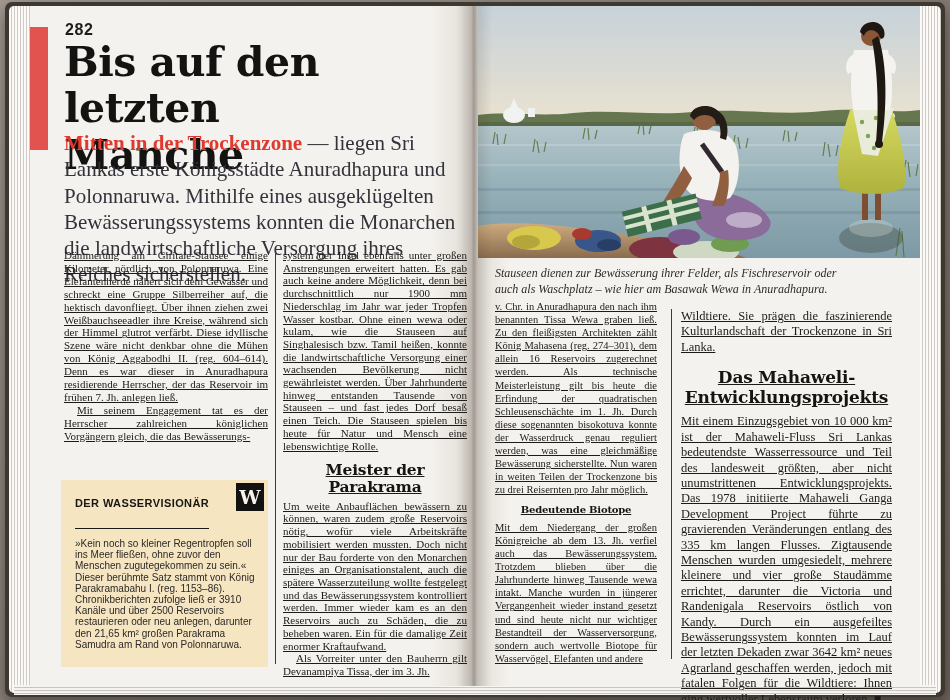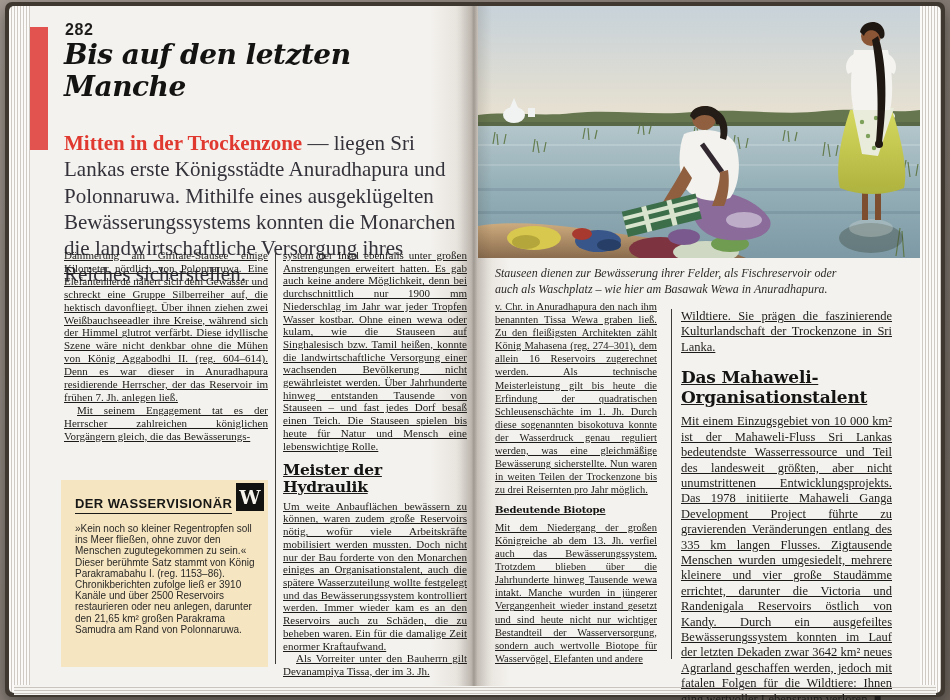--- a/index.html
+++ b/index.html
@@ -18,43 +18,43 @@
   .page-left{left:30px;width:444px;
     background:linear-gradient(to right,#f4f2ee 0%,#f4f2ee 90%,#e6e2dc 97%,#d2ccc5 100%);}
   .page-right{left:474px;width:446px;
     background:linear-gradient(to left,#f4f2ee 0%,#f4f2ee 92%,#e8e4de 97%,#d6d0c9 100%);}
   .gutter{position:absolute;left:456px;top:6px;width:36px;height:680px;pointer-events:none;z-index:5;
     background:linear-gradient(to right,rgba(60,50,40,0) 0%,rgba(60,50,40,.16) 42%,rgba(40,32,24,.30) 50%,rgba(60,50,40,.14) 60%,rgba(60,50,40,0) 100%);}
   .pagenum{position:absolute;left:35px;top:15px;font-family:"Liberation Sans",sans-serif;
     font-weight:bold;font-size:16px;letter-spacing:.6px;color:#1e1d1b;}
   .red-bar{position:absolute;left:0;top:21px;width:18px;height:123px;background:#e25350;}
   .headline{position:absolute;left:34px;top:33px;width:404px;
-    font-family:"DejaVu Serif",serif;font-weight:bold;font-size:28px;line-height:1.13;
-    color:#131312;letter-spacing:-.5px;font-style:italic;}
+    font-family:"DejaVu Serif",serif;font-weight:bold;font-size:41px;line-height:1.13;
+    color:#131312;letter-spacing:-.5px;}
   .intro{position:absolute;left:34px;top:124px;width:400px;
     font-size:21px;line-height:1.25;color:#33323a;}
   .intro .lead{color:#e0392f;font-weight:bold;}
   .bodycol{position:absolute;text-align:justify;color:#1c1b19;}
   .bodycol p{margin:0;}
   .bodycol p.indent{text-indent:13px;}
   .col-l1{left:34px;top:243px;width:204px;font-size:11px;line-height:12.9px;}
   .col-l2{left:253px;top:243px;width:184px;font-size:11px;line-height:12.7px;}
   .rule{position:absolute;width:1px;background:#3c3b39;}
   .rule-left{left:245px;top:244px;height:414px;}
   .rule-right{left:197px;top:303px;height:350px;}
-  .subhead{font-family:"DejaVu Serif",serif;font-weight:bold;text-align:left;
+  .subhead{font-family:"DejaVu Serif",serif;font-weight:bold;text-align:center;
     color:#141413;letter-spacing:-.2px;}
   .subhead-l2{font-size:15.5px;margin:10px 0 5px 0 !important;line-height:1.05;}
   .subhead-r1{font-size:10px;margin:9px 0 5px 0 !important;line-height:1.05;}
   .subhead-r2{font-size:17px;margin:12px 0 7px 0 !important;line-height:1.18;}
   .infobox{position:absolute;left:31px;top:474px;width:207px;height:187px;
     background:#f6e5c1;box-sizing:border-box;padding:13px 12px 10px 14px;
     font-family:"Liberation Sans",sans-serif;}
-  .infobox-title{display:inline-block;font-weight:bold;font-size:13px;letter-spacing:.4px;
-    color:#171716;border-bottom:1.5px solid #1a1a19;padding-bottom:2px;margin-top:3px;}
+  .infobox-title{display:inline-block;font-weight:bold;font-size:11px;letter-spacing:.4px;
+    color:#171716;border-bottom:1.5px solid #1a1a19;padding-bottom:19px;margin-top:3px;}
   .infobox-body{margin-top:9px;font-size:10px;line-height:11.2px;color:#2a2927;}
   .w-badge{position:absolute;top:3px;right:4px;width:28px;height:28px;background:#121211;
     color:#f7f4ee;font-family:"DejaVu Serif",serif;font-weight:bold;font-size:19px;
     display:flex;align-items:center;justify-content:center;}
   .photo{position:absolute;left:4px;top:0;width:442px;height:252px;display:block;}
   .caption{position:absolute;left:21px;top:259px;width:406px;
     font-style:italic;font-size:12px;line-height:16px;color:#2c2b29;}
   .col-r1{left:21px;top:294px;width:162px;font-size:10.5px;line-height:13.1px;}
   .col-r2{left:207px;top:303px;width:211px;font-size:12.5px;line-height:15.4px;}
   .justify-de{hyphens:auto;overflow-wrap:break-word;text-decoration:underline;}
@@ -81,21 +81,21 @@
 
     <div class="bodycol col-l1 justify-de">
       <p>Dämmerung am Giritale-Stausee einige Kilometer nördlich von Polonnaruwa. Eine Elefantenherde nähert sich dem Gewässer und schreckt eine Gruppe Silberreiher auf, die hektisch davonfliegt. Über ihnen ziehen zwei Weißbauchseeadler ihre Kreise, während sich der Himmel glutrot verfärbt. Diese idyllische Szene wäre nicht denkbar ohne die Mühen von König Aggabodhi II. (reg. 604–614). Denn es war dieser in Anuradhapura residierende Herrscher, der das Reservoir im frühen 7. Jh. anlegen ließ.</p>
       <p class="indent">Mit seinem Engagement tat es der Herrscher zahlreichen königlichen Vorgängern gleich, die das Bewässerungs-</p>
     </div>
 
     <div class="rule rule-left"></div>
 
     <div class="bodycol col-l2 justify-de">
       <p>system der Insel ebenfalls unter großen Anstrengungen erweitert hatten. Es gab auch keine andere Möglichkeit, denn bei durchschnittlich nur 1900 mm Niederschlag im Jahr war jeder Tropfen Wasser kostbar. Ohne einen wewa oder kulam, wie die Stauseen auf Singhalesisch bzw. Tamil heißen, konnte die landwirtschaftliche Versorgung einer wachsenden Bevölkerung nicht gewährleistet werden. Über Jahrhunderte hinweg entstanden Tausende von Stauseen – und fast jedes Dorf besaß einen Teich. Die Stauseen spielen bis heute für Natur und Mensch eine lebenswichtige Rolle.</p>
-      <p class="subhead subhead-l2">Meister der Hydraulik</p>
+      <p class="subhead subhead-l2">Meister der Parakrama</p>
       <p>Um weite Anbauflächen bewässern zu können, waren zudem große Reservoirs nötig, wofür viele Arbeitskräfte mobilisiert werden mussten. Doch nicht nur der Bau forderte von den Monarchen einiges an Organisationstalent, auch die spätere Wasserzuteilung wollte festgelegt und das Bewässerungssystem kontrolliert werden. Immer wieder kam es an den Reservoirs auch zu Schäden, die zu beheben waren. Ein für die damalige Zeit enormer Kraftaufwand.</p>
       <p class="indent">Als Vorreiter unter den Bauherrn gilt Devanampiya Tissa, der im 3. Jh.</p>
     </div>
 
     <div class="infobox">
       <div class="w-badge">W</div>
       <div class="infobox-title">DER WASSERVISIONÄR</div>
       <div class="infobox-body">»Kein noch so kleiner Regentropfen soll ins Meer fließen, ohne zuvor den Menschen zugutegekommen zu sein.« Dieser berühmte Satz stammt von König Parakramabahu I. (reg. 1153–86). Chronikberichten zufolge ließ er 3910 Kanäle und über 2500 Reservoirs restaurieren oder neu anlegen, darunter den 21,65 km² großen Parakrama Samudra am Rand von Polonnaruwa.</div>
     </div>
   </div>
@@ -222,20 +222,20 @@
       <p class="subhead subhead-r1">Bedeutende Biotope</p>
       <p>Mit dem Niedergang der großen Königreiche ab dem 13. Jh. verfiel auch das Bewässerungssystem. Trotzdem blieben über die Jahrhunderte hinweg Tausende wewa intakt. Manche wurden in jüngerer Vergangenheit wieder instand gesetzt und sind heute nicht nur wichtiger Bestandteil der Wasserversorgung, sondern auch wertvolle Biotope für Wasservögel, Elefanten und andere</p>
     </div>
 
     <div class="rule rule-right"></div>
 
     <div class="bodycol col-r2 justify-de">
       <p>Wildtiere. Sie prägen die faszinierende Kulturlandschaft der Trockenzone in Sri Lanka.</p>
       <p class="subhead subhead-r2">
         <span style="display:block">Das Mahaweli-</span>
-        <span style="display:block">Organisationstalent</span>
+        <span style="display:block">Entwicklungsprojekts</span>
       </p>
       <p>Mit einem Einzugsgebiet von 10 000 km² ist der Mahaweli-Fluss Sri Lankas bedeutendste Wasserressource und Teil des landesweit größten, aber nicht unumstrittenen Entwicklungsprojekts. Das 1978 initiierte Mahaweli Ganga Development Project führte zu gravierenden Veränderungen entlang des 335 km langen Flusses. Zigtausende Menschen wurden umgesiedelt, mehrere kleinere und vier große Staudämme errichtet, darunter die Victoria und Randenigala Reservoirs östlich von Kandy. Durch ein ausgefeiltes Bewässerungssystem konnten im Lauf der letzten Dekaden zwar 3642 km² neues Agrarland geschaffen werden, jedoch mit fatalen Folgen für die Wildtiere: Ihnen ging wertvoller Lebensraum verloren. ■</p>
     </div>
   </div>
 
   <div class="gutter"></div>
 </div>
 
 </body></html>

